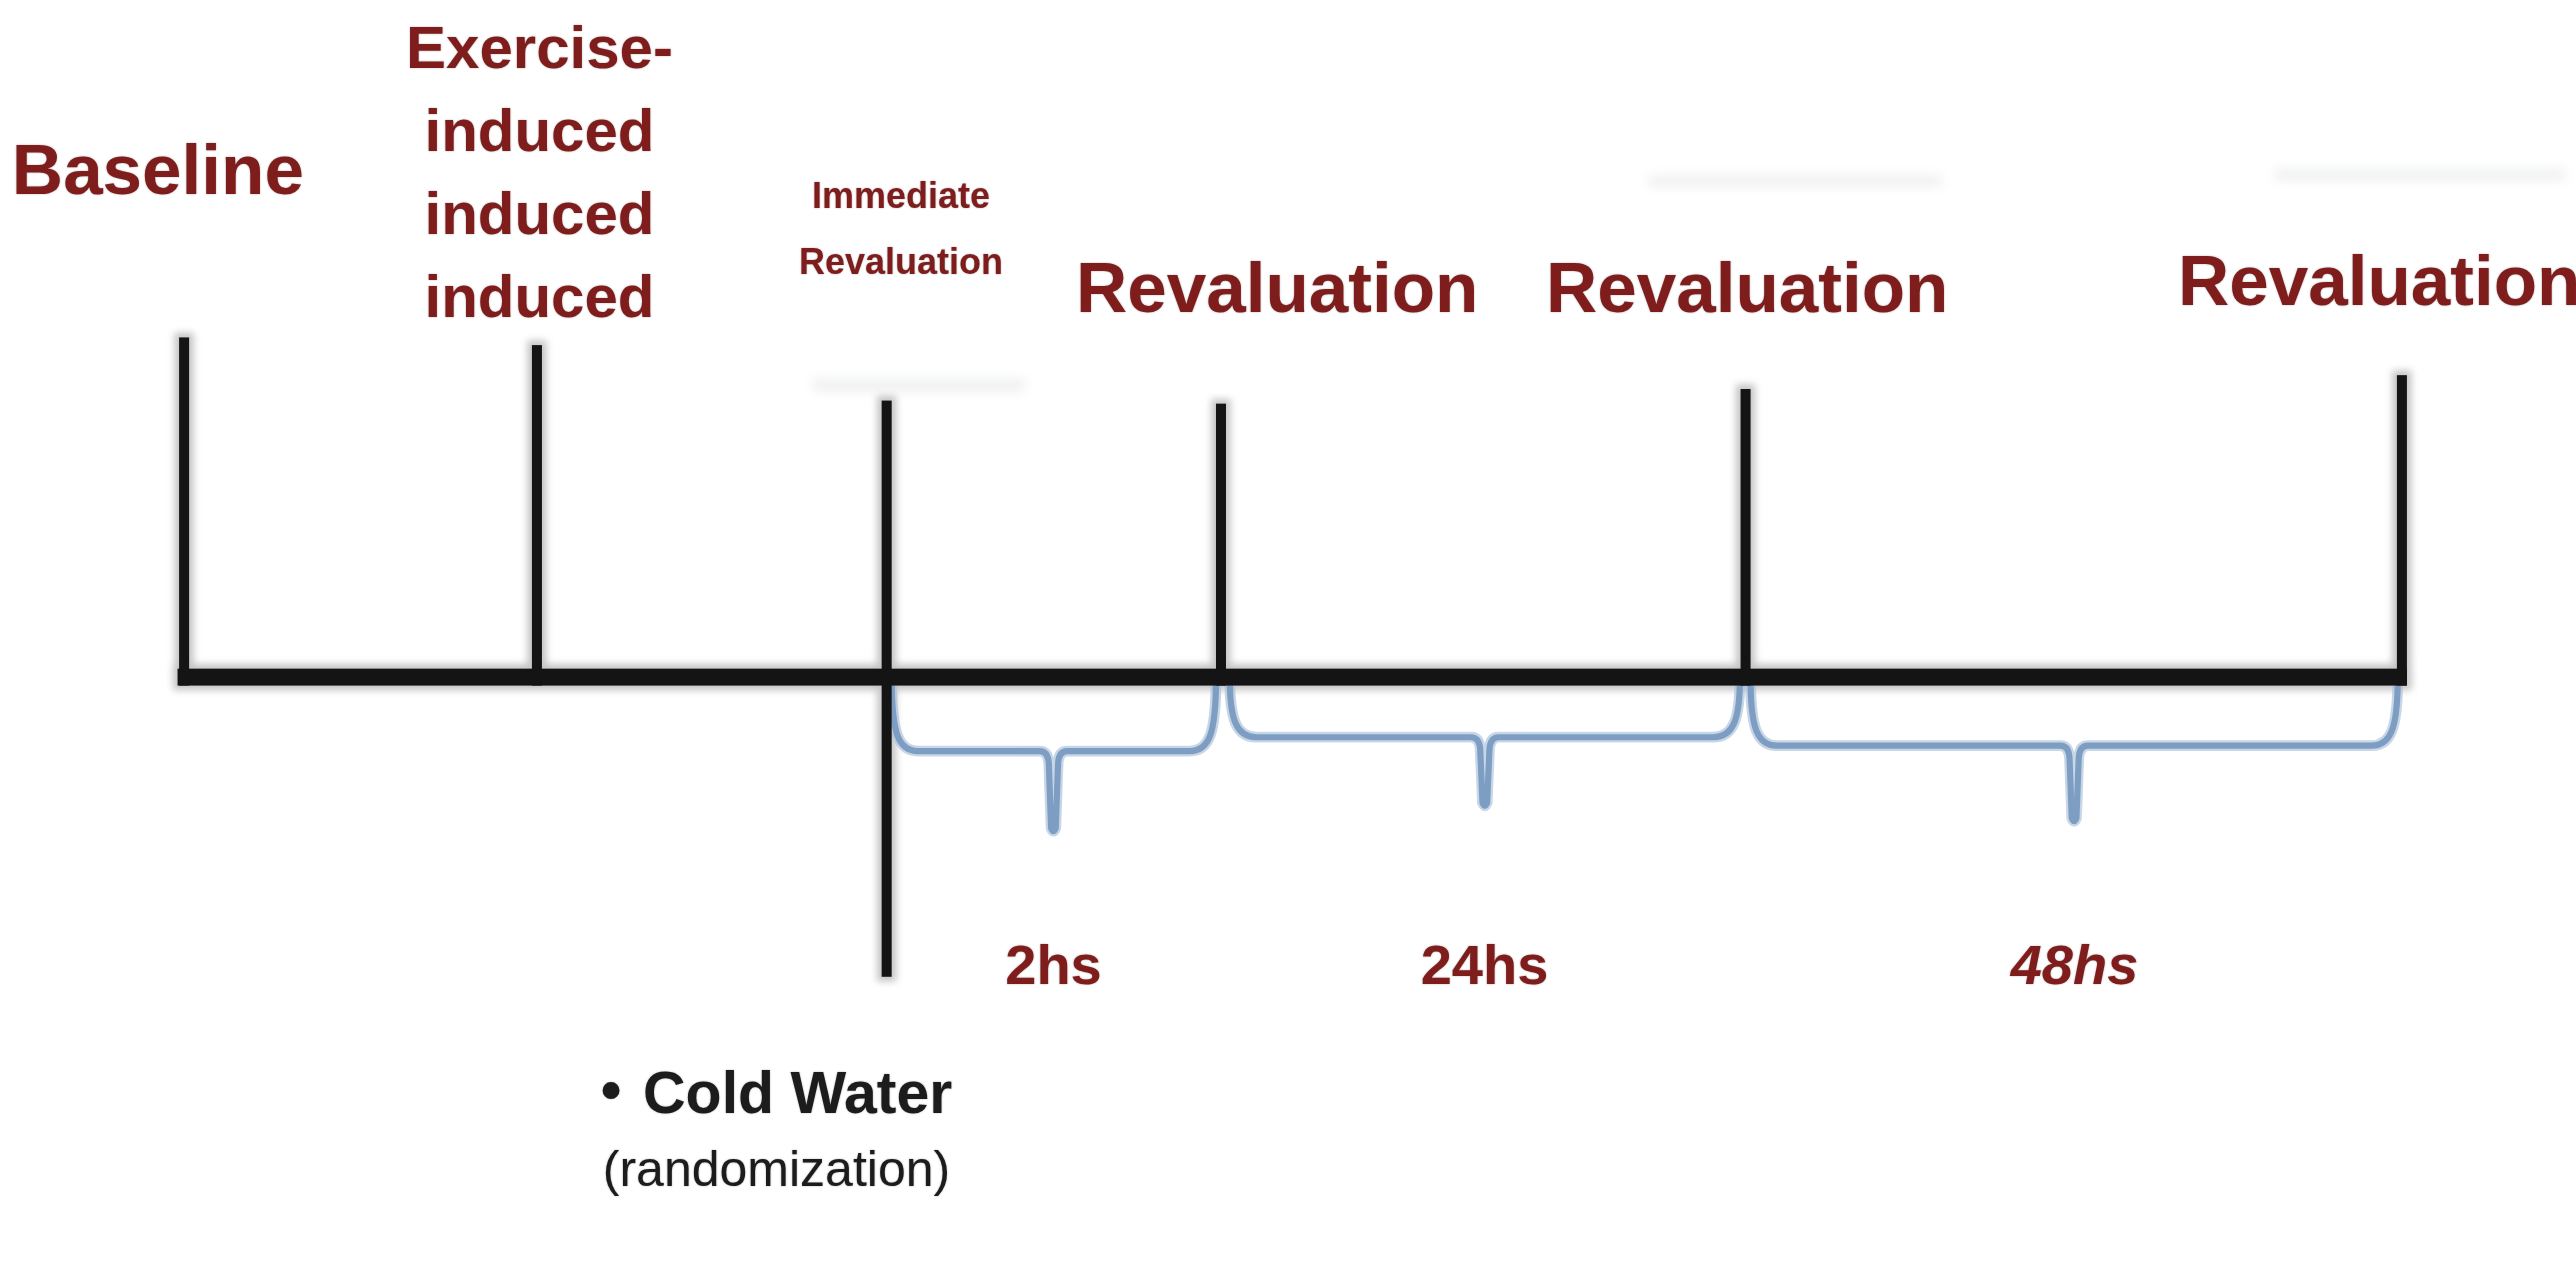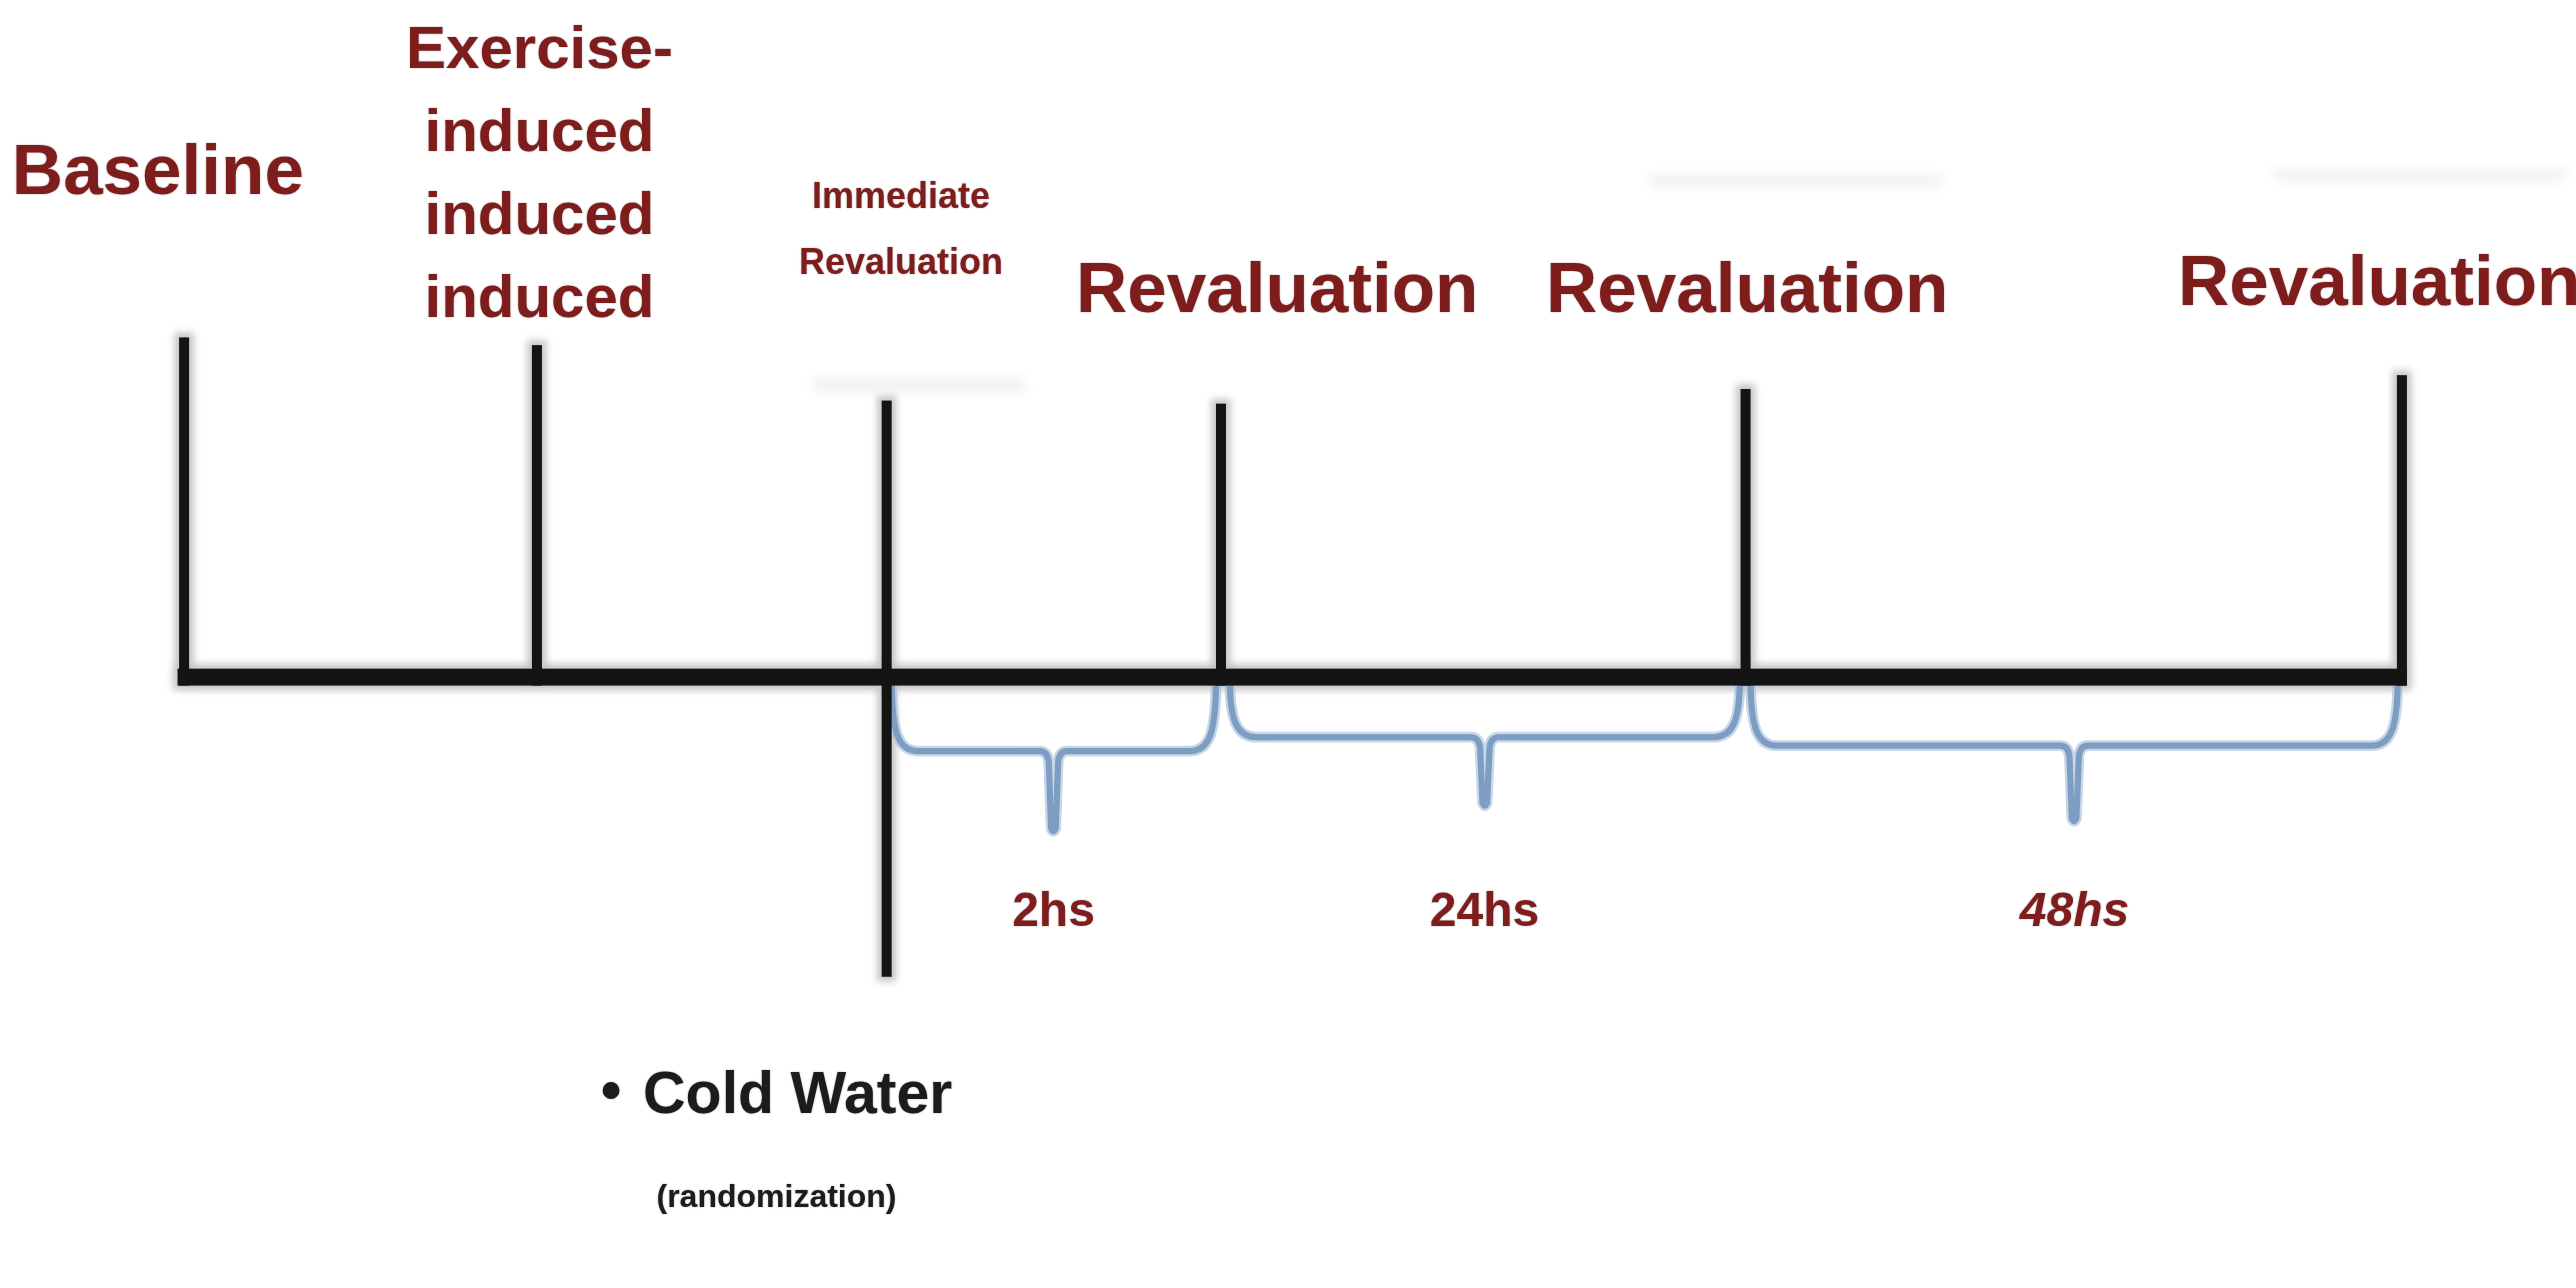--- a/index.html
+++ b/index.html
@@ -24,37 +24,37 @@
     text-shadow: 0 0 1.9px rgba(25,25,25,0.38);
     white-space: nowrap;
   }
   .lbl .ln { display: block; }
   #baseline-label   { left: 3.9px;    top: 129px;  width: 308px; font-size: 71px; }
   #exercise-label   { left: 347px;  top: 6.2px;    width: 385px; font-size: 60px; line-height: 83px; }
   #immediate-label  { left: 670px;  top: 163px;  width: 462px; font-size: 36px; line-height: 66px; }
   #reval-1-label    { left: 1076px; top: 247px;  width: 385px; font-size: 71px; }
   #reval-2-label    { left: 1546px; top: 247px;  width: 385px; font-size: 71px; }
   #reval-3-label    { left: 2178px; top: 240px;  width: 401px; font-size: 71px; }
-  .interval-lbl     { font-size: 48px; width: 231px; top: 882px; }
+  .interval-lbl     { font-size: 56px; width: 231px; top: 932px; }
   #interval-2hs     { left: 938px; }
   #interval-24hs    { left: 1369px; }
   #interval-48hs    { left: 1959px; font-style: italic; }
   .bullet-line {
     position: absolute;
     left: 391px;
     width: 771px;
     text-align: center;
     font-weight: 600;
     font-size: 59px;
     text-shadow: 0 0 1.9px rgba(25,25,25,0.38);
     white-space: nowrap;
   }
   #bullet-1 { top: 1026px; }
   #bullet-2 { top: 1059px; }
-  #randomization-note { top: 1178px; font-size: 32px; font-weight: 700; }
+  #randomization-note { top: 1140px; font-size: 50px; font-weight: 400; }
   .bullet-glyph { display: inline-block; margin-right: 21.6px; transform: translateY(-3.1px); }
   #timeline-svg { position: absolute; left: 0; top: 0; }
 </style>
 </head>
 <body>
 
 <div id="stage">
 
   <svg id="timeline-svg" width="2576" height="1288" viewBox="0 0 3343 1672">
     <defs>

